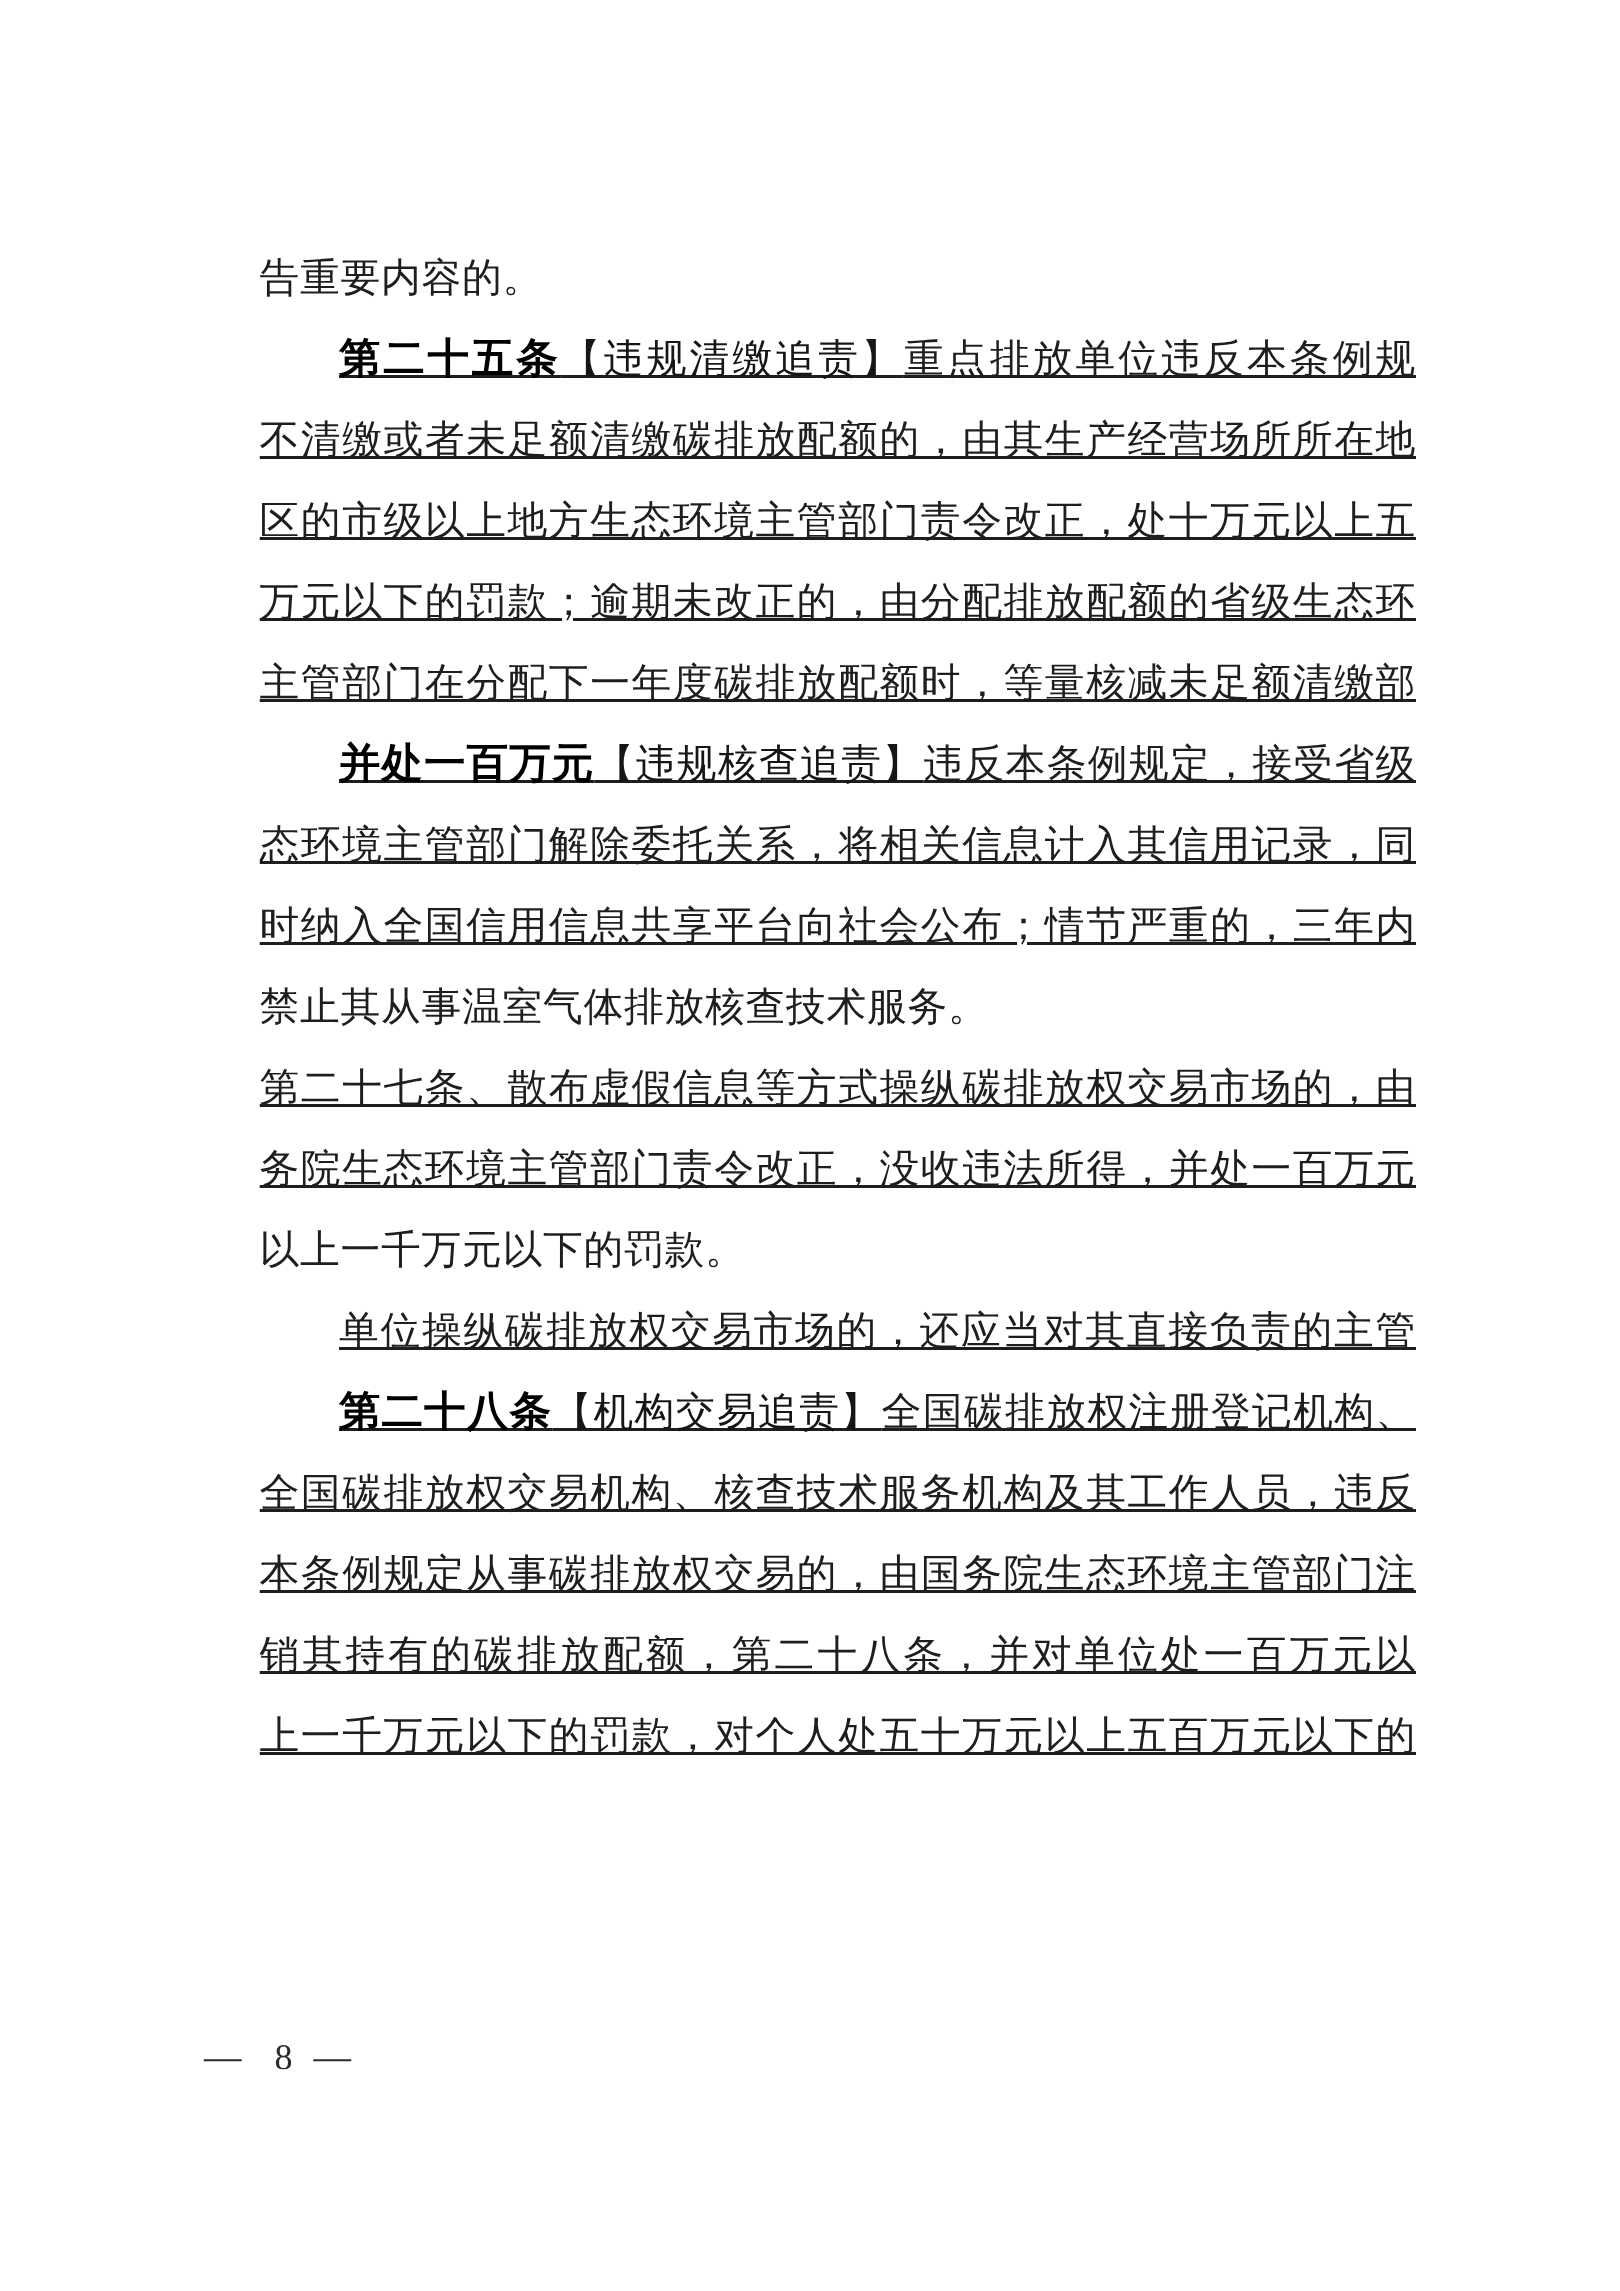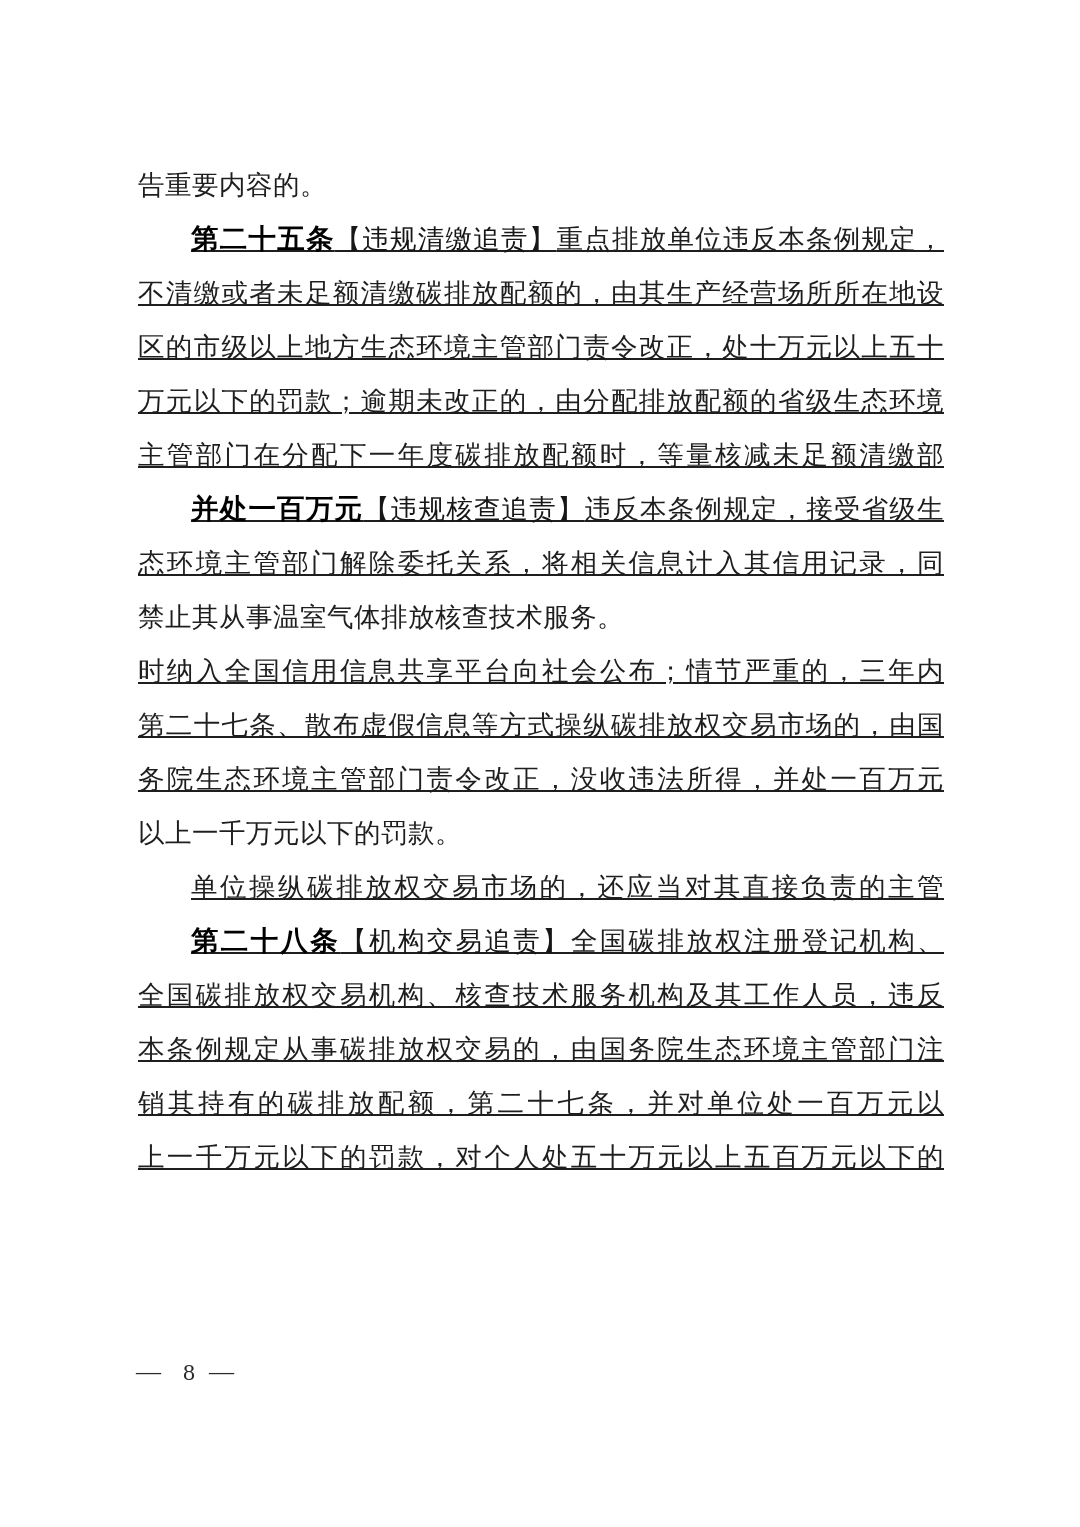--- a/index.html
+++ b/index.html
@@ -21,20 +21,21 @@
     left: 138px;
     top: 158px;
     width: 806px;
   }
   .line {
     height: 54px;
     line-height: 54px;
     font-size: 26.5px;
     letter-spacing: 0.5px;
     overflow: hidden;
+    margin-left: 35px;
   }
   
   .j {
     text-align: justify;
     text-align-last: justify;
     text-justify: inter-character;
     text-decoration: underline;
   }
   
   .ind {
@@ -73,31 +74,31 @@
     <div class="line">告重要内容的。</div>
 
     <div class="line j ind"><span class="art-num">第二十五条</span><span class="art-title">【违规清缴追责】</span><span>重点排放单位违反本条例规定，</span></div>
     <div class="line j">不清缴或者未足额清缴碳排放配额的，由其生产经营场所所在地设</div>
     <div class="line j">区的市级以上地方生态环境主管部门责令改正，处十万元以上五十</div>
     <div class="line j">万元以下的罚款；逾期未改正的，由分配排放配额的省级生态环境</div>
     <div class="line j">主管部门在分配下一年度碳排放配额时，等量核减未足额清缴部分。</div>
 
     <div class="line j ind"><span class="art-num">并处一百万元</span><span class="art-title">【违规核查追责】</span><span>违反本条例规定，接受省级生</span></div>
     <div class="line j">态环境主管部门解除委托关系，将相关信息计入其信用记录，同</div>
+    <div class="line j">时纳入全国信用信息共享平台向社会公布；情节严重的，三年内</div>
     <div class="line">禁止其从事温室气体排放核查技术服务。</div>
-    <div class="line j">时纳入全国信用信息共享平台向社会公布；情节严重的，三年内</div>
 
     <div class="line j">第二十七条、散布虚假信息等方式操纵碳排放权交易市场的，由国</div>
     <div class="line j">务院生态环境主管部门责令改正，没收违法所得，并处一百万元</div>
     <div class="line">以上一千万元以下的罚款。</div>
 
     <div class="line j ind">单位操纵碳排放权交易市场的，还应当对其直接负责的主管</div>
 
     <div class="line j ind"><span class="art-num">第二十八条</span><span class="art-title">【机构交易追责】</span><span>全国碳排放权注册登记机构、</span></div>
     <div class="line j">全国碳排放权交易机构、核查技术服务机构及其工作人员，违反</div>
     <div class="line j">本条例规定从事碳排放权交易的，由国务院生态环境主管部门注</div>
-    <div class="line j">销其持有的碳排放配额，第二十七条，并对单位处一百万元以</div>
+    <div class="line j">销其持有的碳排放配额，第二十八条，并对单位处一百万元以</div>
     <div class="line j">上一千万元以下的罚款，对个人处五十万元以上五百万元以下的</div>
 
   </div>
 
   <div class="footer"><span>—</span><span class="pn">8</span><span>—</span></div>
 </div>
 
 </body></html>

